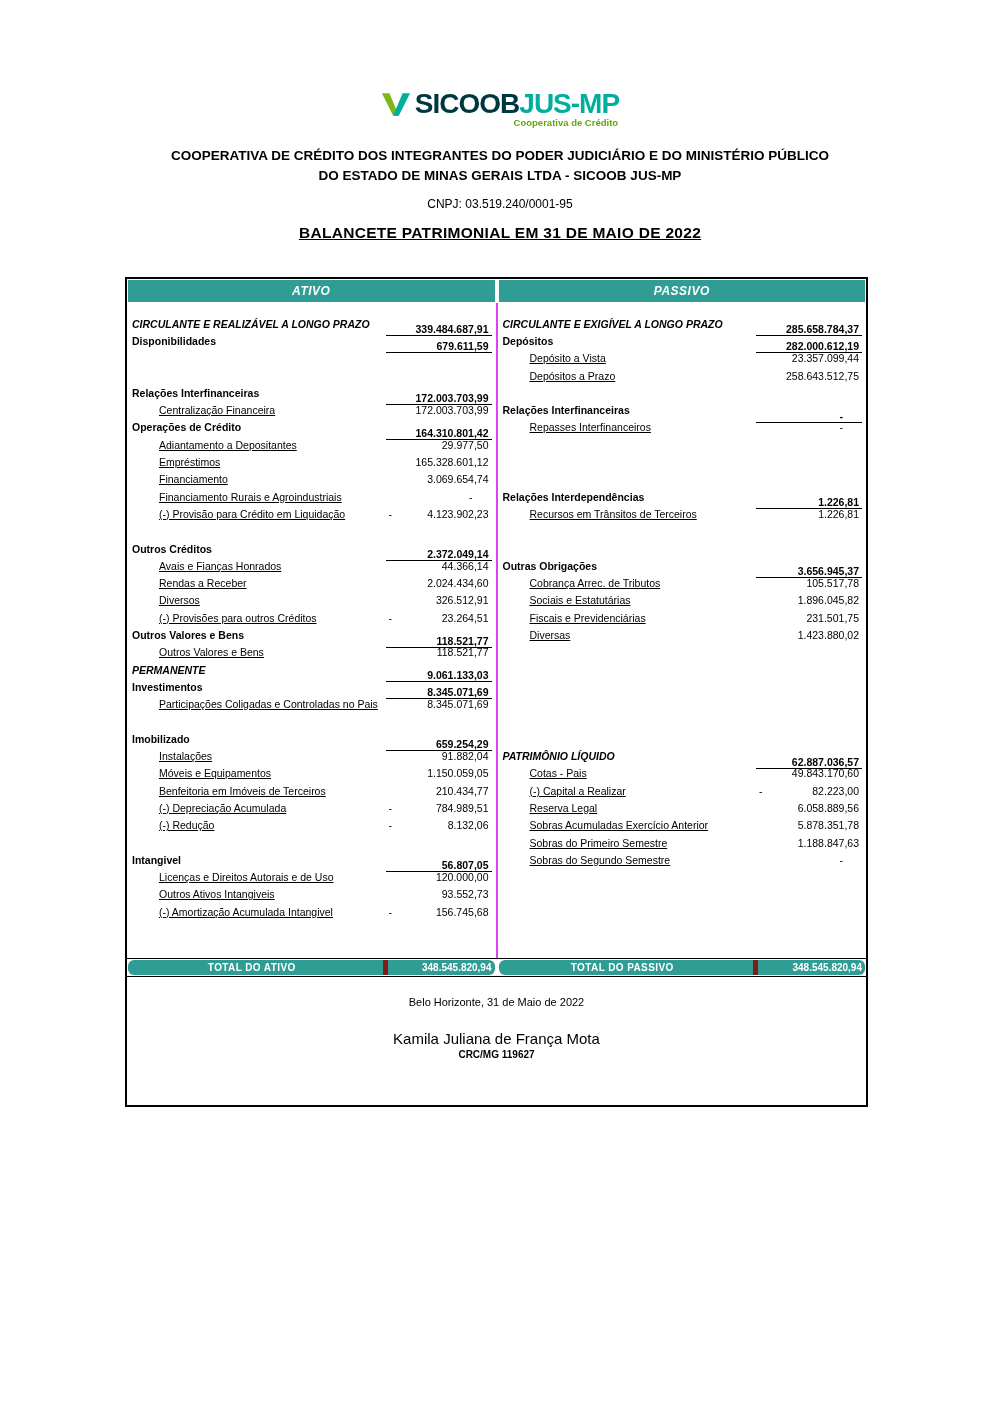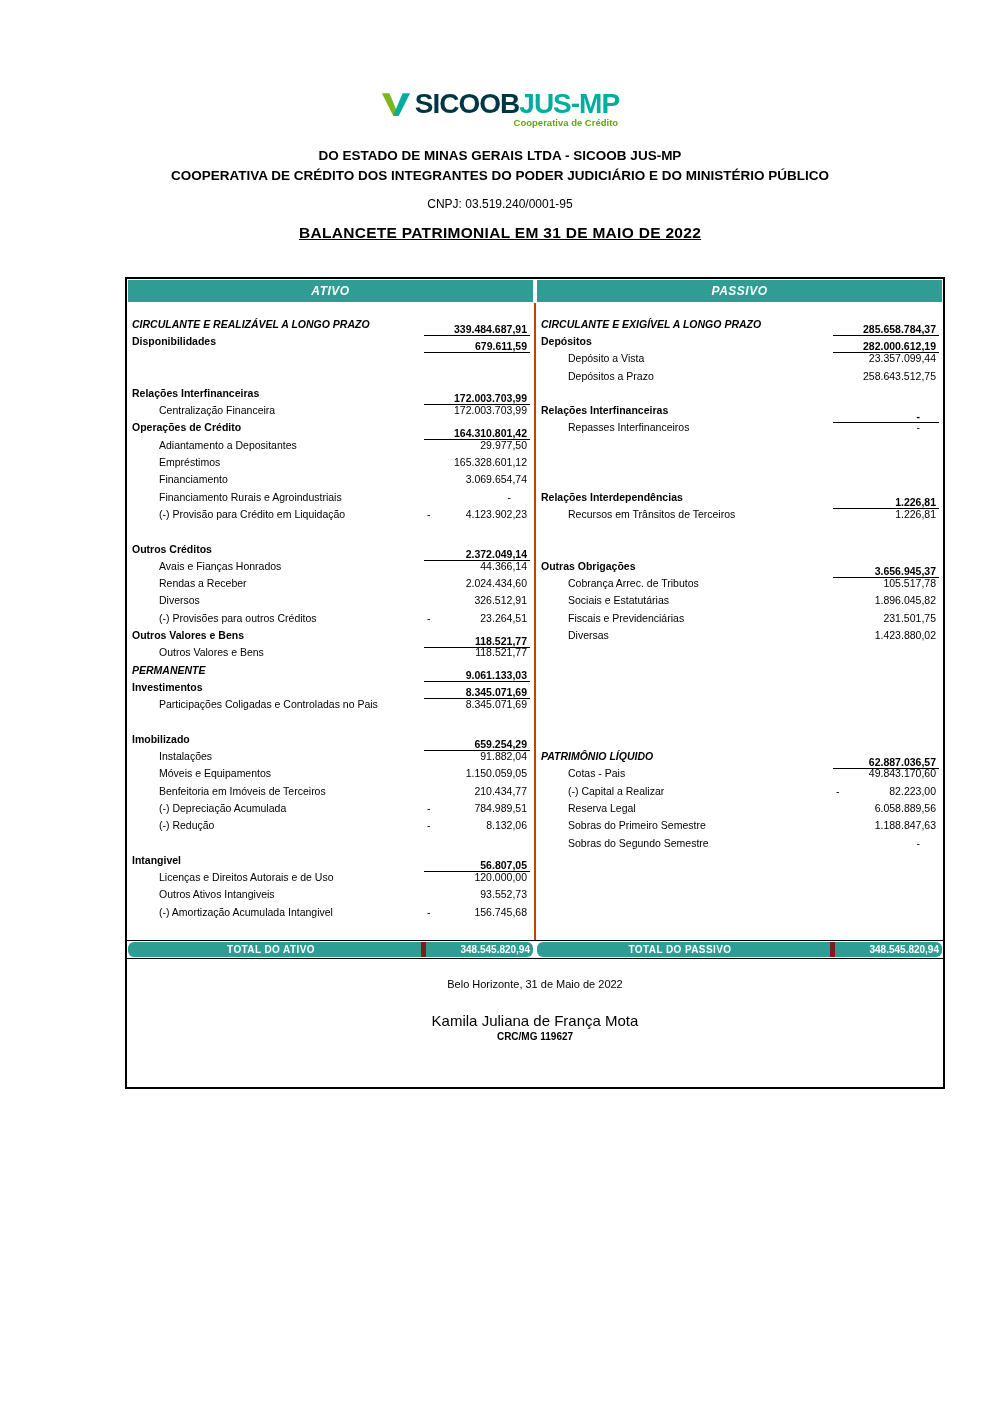--- a/index.html
+++ b/index.html
@@ -21,34 +21,34 @@
   .logo-mark { width: 30px; height: 27px; margin-right: 4px; }
   .logo-brand { font-size: 28px; font-weight: bold; color: var(--logo-dark); letter-spacing: -1px; }
   .logo-suffix { font-size: 28px; font-weight: bold; color: var(--logo-teal); letter-spacing: -1px; }
   .logo-tagline { font-size: 9.5px; font-weight: bold; color: var(--tagline-green); margin-top: -3px; margin-right: 1px; }
 
   .org-name { position: absolute; top: 146px; left: 0; width: 100%; text-align: center; font-size: 13.5px; font-weight: bold; line-height: 20px; }
   .cnpj { position: absolute; top: 197px; left: 0; width: 100%; text-align: center; font-size: 12px; }
   .doc-title { position: absolute; top: 224px; left: 0; width: 100%; text-align: center; font-size: 15.5px; font-weight: bold; text-decoration: underline; letter-spacing: 0.3px; }
 
   
-  .sheet { position: absolute; left: 125px; top: 277px; width: 820px; border: 2px solid #000; background: #fff; }
+  .sheet { position: absolute; left: 125px; top: 277px; width: 743px; border: 2px solid #000; background: #fff; }
 
   .head-row { display: flex; gap: 4px; padding: 1px; }
   .head-cell { flex: 1; height: 22px; background: var(--teal); color: #fff; text-align: center; font-weight: bold; font-style: italic; font-size: 12px; line-height: 22px; letter-spacing: 0.5px; }
 
   .tbody { display: flex; }
   .col { flex: 1; padding: 12px 4px 20px 2px; min-width: 0; }
-  .col.left { border-right: 2px solid #c2410c; }
+  .col.left { border-right: 2px solid #d946ef; }
 
   .row { display: flex; align-items: center; height: 17.3px; font-size: 10.5px; white-space: nowrap; }
   .lab { flex: 1; overflow: hidden; padding-left: 3px; }
   .sec .lab { font-weight: bold; font-style: italic; }
   .grp .lab { font-weight: bold; }
-  .itm .lab { padding-left: 30px; }
+  .itm .lab { padding-left: 30px; text-decoration: underline; }
   .valbox { position: relative; width: 106px; flex: none; text-align: right; padding-right: 3px; }
   .sec .valbox, .grp .valbox { font-weight: bold; }
   .valbox.u { border-bottom: 1px solid #000; margin-top: 12px; }
   .minus { position: absolute; left: 3px; }
   .val.dash { padding-right: 16px; }
 
   .total-row { display: flex; gap: 4px; padding: 1px; border-top: 1px solid #000; border-bottom: 1px solid #000; background: #fff; }
   .total-half { flex: 1; display: flex; background: var(--teal); color: #fff; height: 15px; line-height: 15px; font-weight: bold; font-size: 10px; border-radius: 6px; }
   .total-label { flex: 1; text-align: center; letter-spacing: 0.4px; }
   .total-value { width: 112px; text-align: right; padding-right: 3px; border-left: 5px solid #7f1d1d; margin-left: 7px; }
@@ -72,22 +72,22 @@
           <polygon points="13,26 23,2 31,2 19,26" fill="var(--logo-teal)"></polygon>
         </svg>
         <span class="logo-brand">SICOOB</span>
           <span class="logo-suffix">JUS-MP</span>
       </div>
       <div class="logo-tagline">Cooperativa de Crédito</div>
     </div>
   </div>
 
   <div class="org-name">
+    <div>COOPERATIVA  DE CRÉDITO DOS INTEGRANTES DO PODER JUDICIÁRIO E DO MINISTÉRIO PÚBLICO</div>
     <div>DO ESTADO DE MINAS GERAIS LTDA - SICOOB JUS-MP</div>
-    <div>COOPERATIVA  DE CRÉDITO DOS INTEGRANTES DO PODER JUDICIÁRIO E DO MINISTÉRIO PÚBLICO</div>
   </div>
 
   <div class="cnpj">CNPJ: 03.519.240/0001-95</div>
 
   <div class="doc-title">BALANCETE PATRIMONIAL EM 31 DE MAIO DE 2022</div>
 
   <div class="sheet">
 
     <div class="head-row">
       <div class="head-cell">ATIVO</div>
@@ -295,20 +295,24 @@
             <span class="lab">Cotas - Pais</span>
             <span class="valbox"><span class="val">49.843.170,60</span></span>
           </div>
           <div class="row itm">
             <span class="lab">(-) Capital a Realizar</span>
             <span class="valbox"><span class="minus">-</span><span class="val">82.223,00</span></span>
           </div>
           <div class="row itm">
             <span class="lab">Reserva Legal</span>
             <span class="valbox"><span class="val">6.058.889,56</span></span>
+          </div>
+          <div class="row itm">
+            <span class="lab">Sobras  Acumuladas Exercício Anterior</span>
+            <span class="valbox"><span class="val">5.878.351,78</span></span>
           </div>
           <div class="row itm">
             <span class="lab">Sobras do Primeiro Semestre</span>
             <span class="valbox"><span class="val">1.188.847,63</span></span>
           </div>
           <div class="row itm">
             <span class="lab">Sobras do Segundo Semestre</span>
             <span class="valbox"><span class="val dash">-</span></span>
           </div>
           <div class="row blank"></div>

